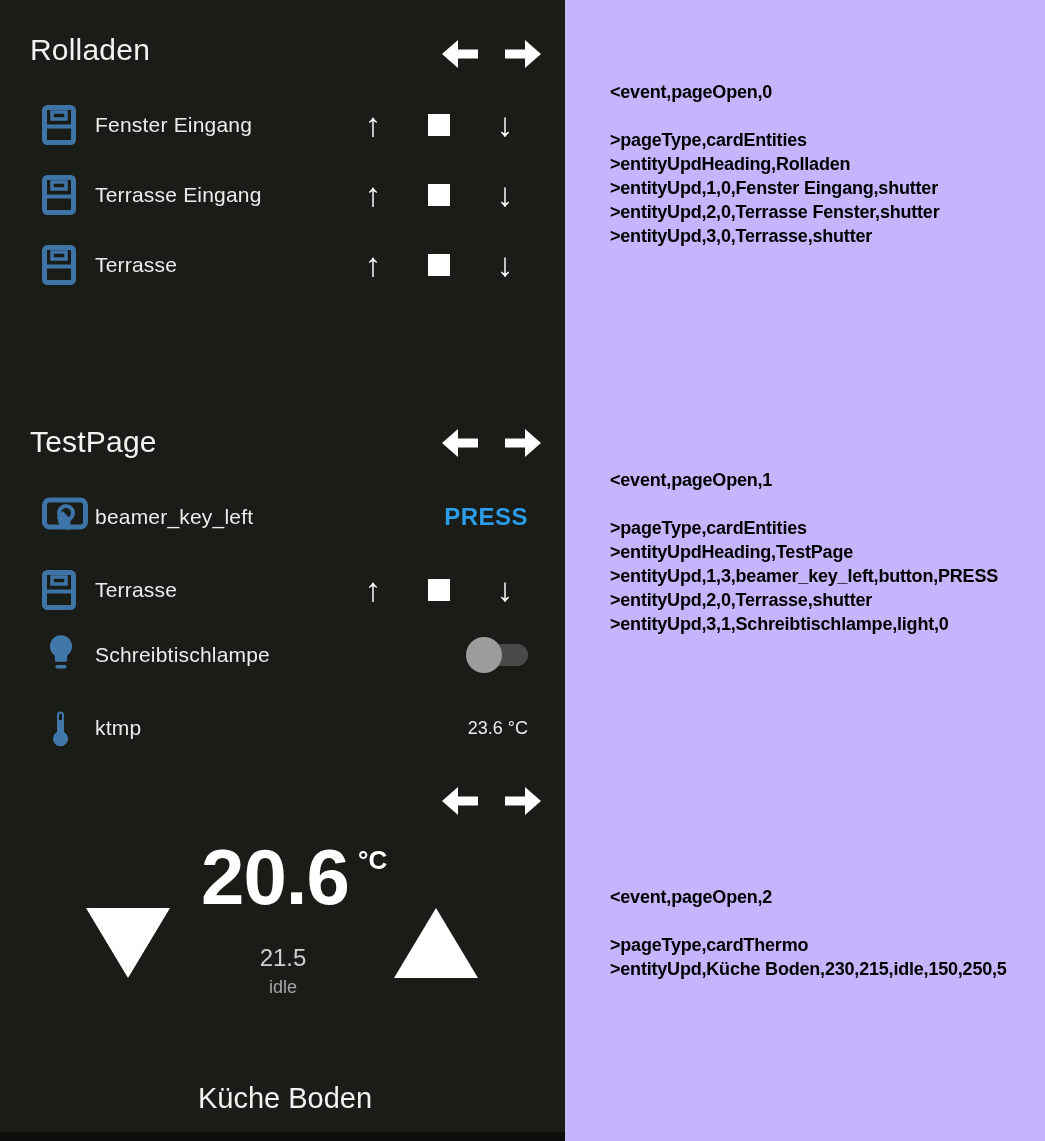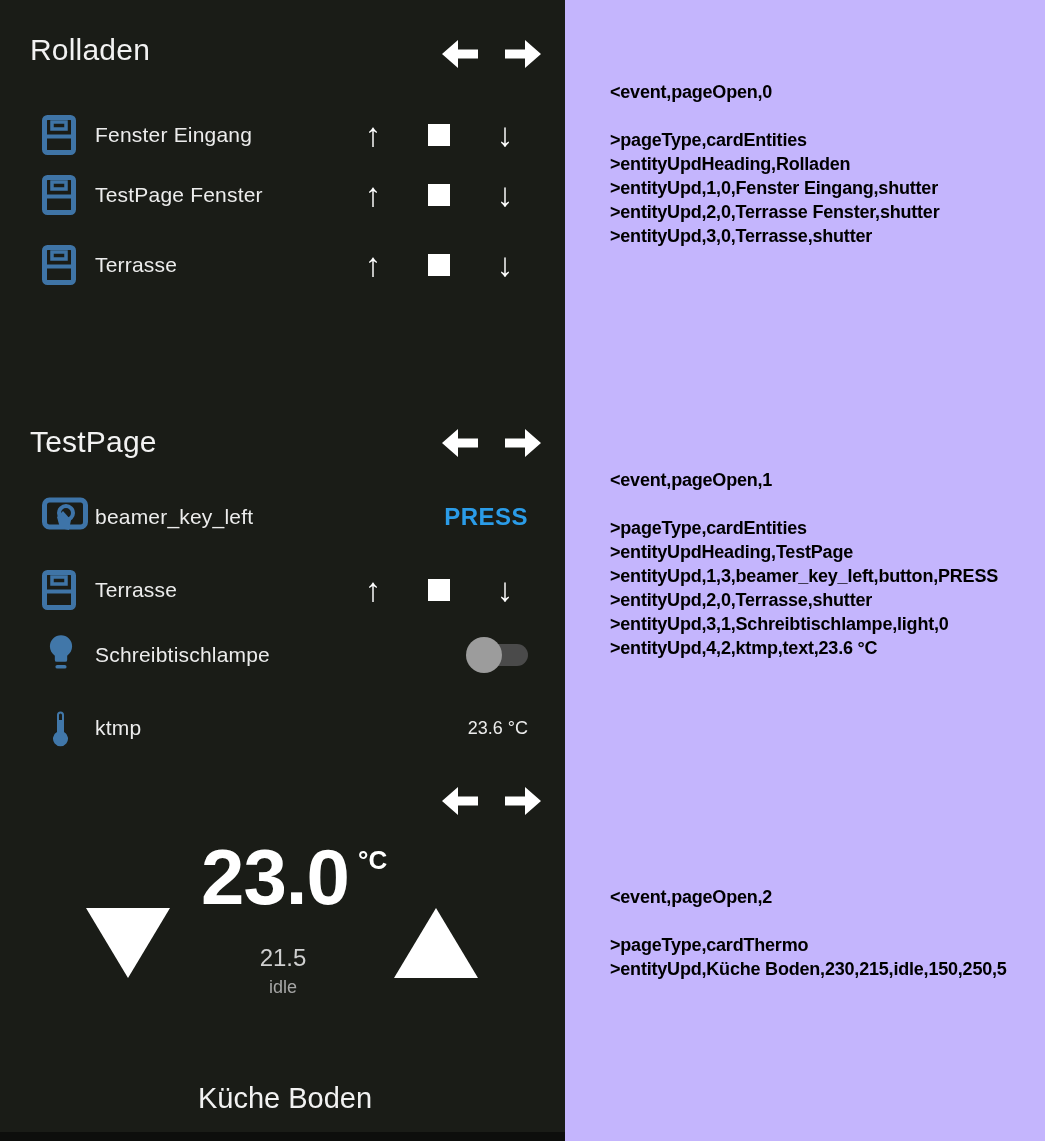--- a/index.html
+++ b/index.html
@@ -57,21 +57,21 @@
       <svg viewBox="0 0 36 28">
           <path d="M16,0 L0,14 L16,28 L16,18.5 L36,18.5 L36,9.5 L16,9.5 Z" fill="#ffffff"></path>
         </svg>
     </div>
     <div class="nav-arrow" style="left:505px; top:40px;">
       <svg viewBox="0 0 36 28">
           <path d="M20,0 L36,14 L20,28 L20,18.5 L0,18.5 L0,9.5 L20,9.5 Z" fill="#ffffff"></path>
         </svg>
     </div>
 
-    <div class="row" style="top:113px;">
+    <div class="row" style="top:103px;">
       <span class="entity-icon">
         <svg width="34" height="40" viewBox="0 0 34 40">
             <rect x="2.5" y="2.5" width="29" height="35" rx="3" fill="none" stroke="#3f74a6" stroke-width="5"></rect>
             <rect x="10" y="7" width="14" height="7" fill="none" stroke="#3f74a6" stroke-width="3.5"></rect>
             <line x1="4" y1="21.5" x2="30" y2="21.5" stroke="#3f74a6" stroke-width="4"></line>
           </svg>
       </span>
       <span class="label">Fenster Eingang</span>
       <span class="ctl-arrow ctl-up">↑</span>
       <span class="ctl-stop"></span>
@@ -79,21 +79,21 @@
     </div>
 
     <div class="row" style="top:173px;">
       <span class="entity-icon">
         <svg width="34" height="40" viewBox="0 0 34 40">
             <rect x="2.5" y="2.5" width="29" height="35" rx="3" fill="none" stroke="#3f74a6" stroke-width="5"></rect>
             <rect x="10" y="7" width="14" height="7" fill="none" stroke="#3f74a6" stroke-width="3.5"></rect>
             <line x1="4" y1="21.5" x2="30" y2="21.5" stroke="#3f74a6" stroke-width="4"></line>
           </svg>
       </span>
-      <span class="label">TestPage Fenster</span>
+      <span class="label">Terrasse Eingang</span>
       <span class="ctl-arrow ctl-up">↑</span>
       <span class="ctl-stop"></span>
       <span class="ctl-arrow ctl-down">↓</span>
     </div>
 
     <div class="row" style="top:243px;">
       <span class="entity-icon">
         <svg width="34" height="40" viewBox="0 0 34 40">
             <rect x="2.5" y="2.5" width="29" height="35" rx="3" fill="none" stroke="#3f74a6" stroke-width="5"></rect>
             <rect x="10" y="7" width="14" height="7" fill="none" stroke="#3f74a6" stroke-width="3.5"></rect>
@@ -174,21 +174,21 @@
       <svg viewBox="0 0 36 28">
           <path d="M16,0 L0,14 L16,28 L16,18.5 L36,18.5 L36,9.5 L16,9.5 Z" fill="#ffffff"></path>
         </svg>
     </div>
     <div class="nav-arrow" style="left:505px; top:787px;">
       <svg viewBox="0 0 36 28">
           <path d="M20,0 L36,14 L20,28 L20,18.5 L0,18.5 L0,9.5 L20,9.5 Z" fill="#ffffff"></path>
         </svg>
     </div>
 
-    <div class="thermo-temp">23.0</div>
+    <div class="thermo-temp">20.6</div>
     <div class="thermo-unit">°C</div>
 
     <div class="tri" style="left:86px; top:908px;">
       <svg viewBox="0 0 84 70">
           <polygon points="0,0 84,0 42,70" fill="#ffffff"></polygon>
         </svg>
     </div>
     <div class="tri" style="left:394px; top:908px;">
       <svg viewBox="0 0 84 70">
           <polygon points="42,0 84,70 0,70" fill="#ffffff"></polygon>
@@ -213,21 +213,20 @@
   </div>
 
   <div class="log-block" style="top:468px;">
     <span class="log-line">&lt;event,pageOpen,1</span>
     <span class="log-line"></span>
     <span class="log-line">&gt;pageType,cardEntities</span>
     <span class="log-line">&gt;entityUpdHeading,TestPage</span>
     <span class="log-line">&gt;entityUpd,1,3,beamer_key_left,button,PRESS</span>
     <span class="log-line">&gt;entityUpd,2,0,Terrasse,shutter</span>
     <span class="log-line">&gt;entityUpd,3,1,Schreibtischlampe,light,0</span>
-    <span class="log-line">&gt;entityUpd,4,2,ktmp,text,23.6 °C</span>
   </div>
 
   <div class="log-block" style="top:885px;">
     <span class="log-line">&lt;event,pageOpen,2</span>
     <span class="log-line"></span>
     <span class="log-line">&gt;pageType,cardThermo</span>
     <span class="log-line">&gt;entityUpd,Küche Boden,230,215,idle,150,250,5</span>
   </div>
 
 </div>

